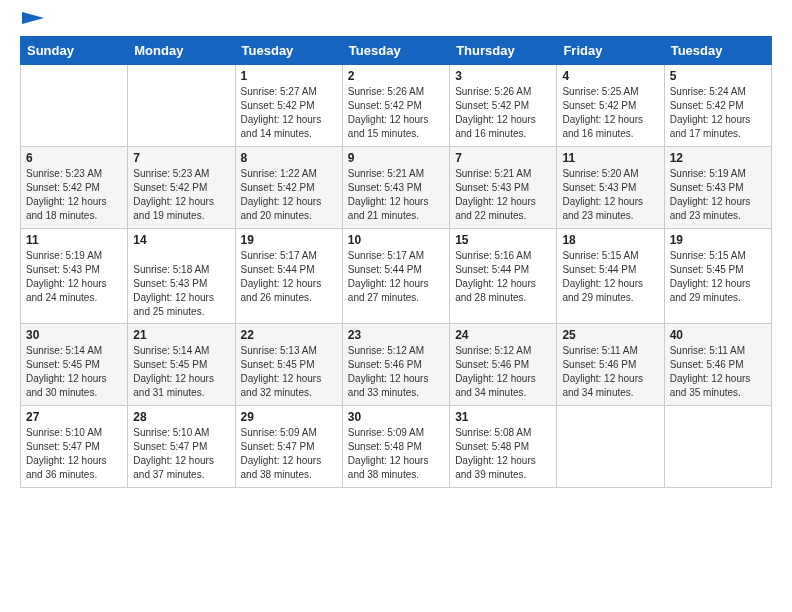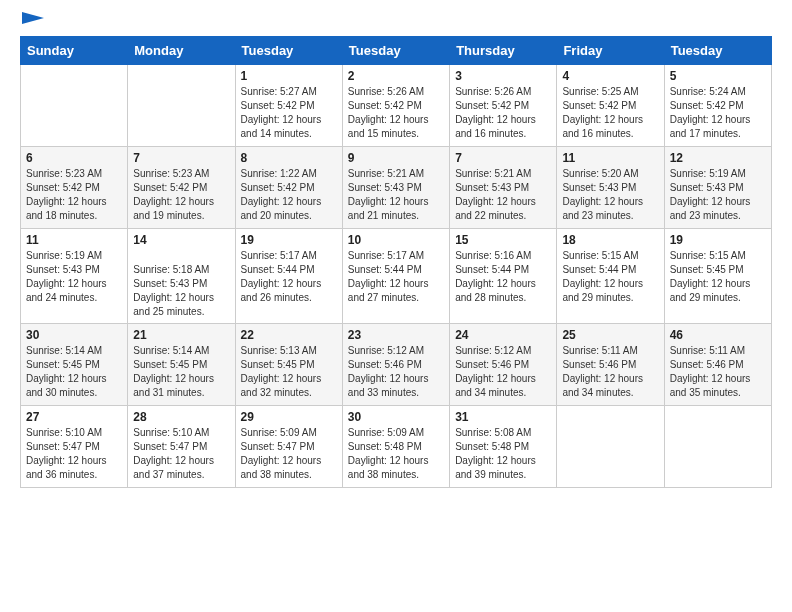--- a/index.html
+++ b/index.html
@@ -298,21 +298,21 @@
 and 34 minutes.</div>
           </td>
           <td>
             <span class="day-num">25</span>
             <div class="day-info" style="white-space: pre-line;">Sunrise: 5:11 AM
 Sunset: 5:46 PM
 Daylight: 12 hours
 and 34 minutes.</div>
           </td>
           <td>
-            <span class="day-num">46</span>
+            <span class="day-num">40</span>
             <div class="day-info" style="white-space: pre-line;">Sunrise: 5:11 AM
 Sunset: 5:46 PM
 Daylight: 12 hours
 and 35 minutes.</div>
           </td>
         </tr>
         <tr>
           <td>
             <span class="day-num">27</span>
             <div class="day-info" style="white-space: pre-line;">Sunrise: 5:10 AM

